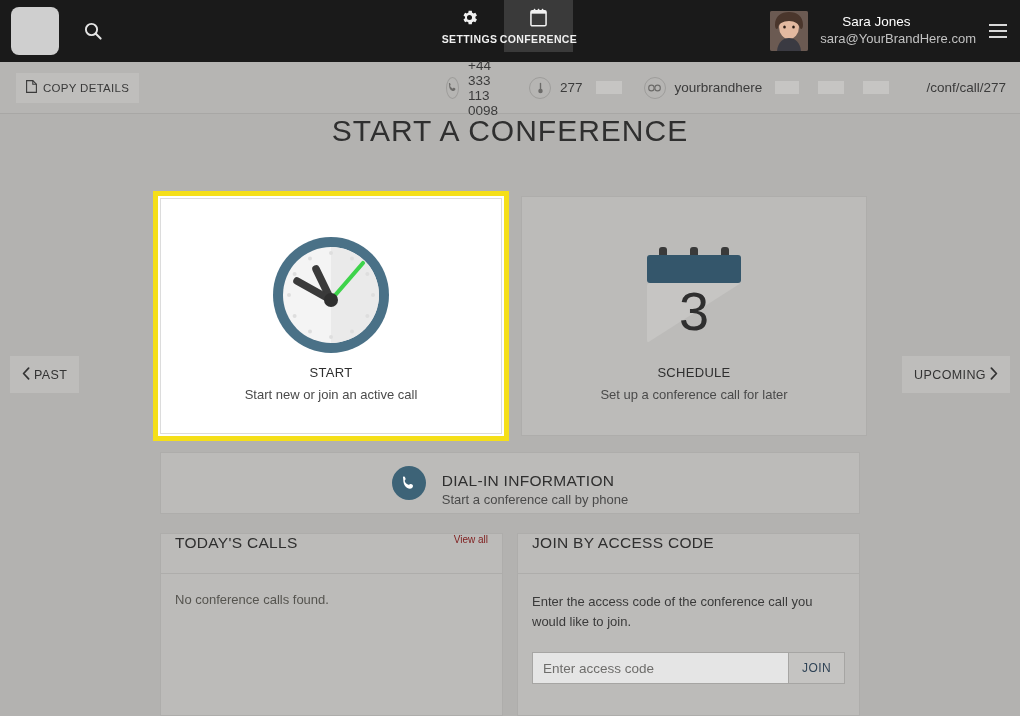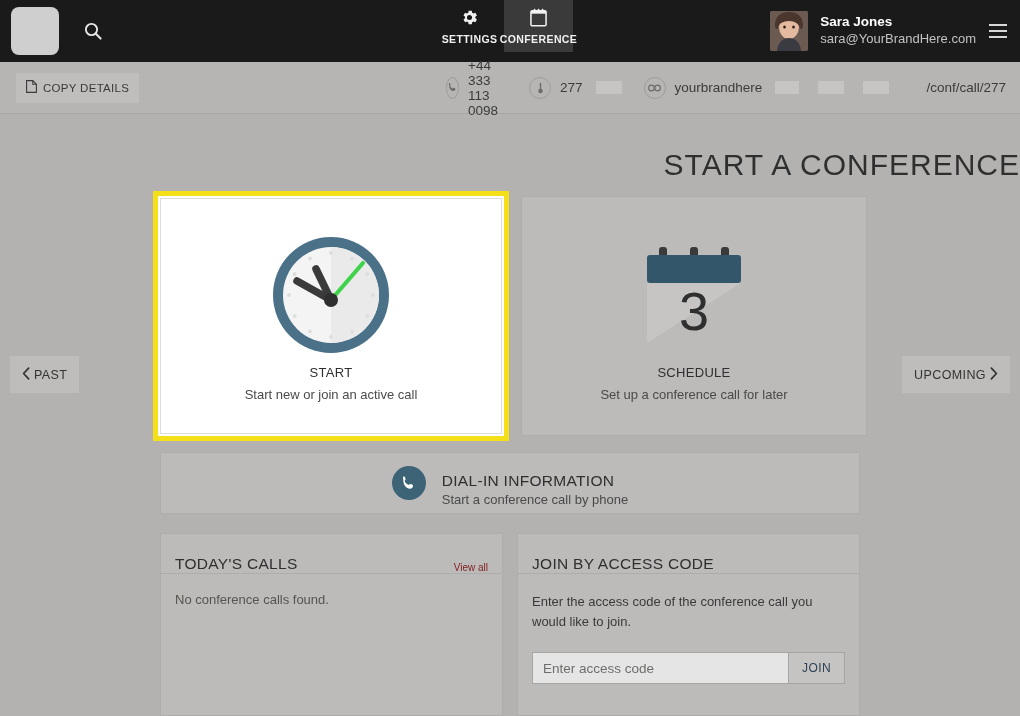--- a/index.html
+++ b/index.html
@@ -41,21 +41,21 @@
   .userblock {
     position: absolute; right: 44px; top: 0; height: 62px;
     display: flex; align-items: center; gap: 12px;
   }
   .avatar {
     width: 38px; height: 40px; border-radius: 2px; overflow: hidden;
     background: #5a4a44; position: relative;
   }
   .avatar svg { display:block; }
   .usertext { display: flex; flex-direction: column; justify-content: center; line-height: 1.25; }
-  .uname { color: #fff; font-size: 13.5px; font-weight: bold; }
+  .uname { color: #fff; font-size: 13.5px; font-weight: normal; margin-left: 22px; }
   .umail { color: #c2c2c2; font-size: 13px; }
   .hamburger {
     position: absolute; right: 11px; top: 21px;
     width: 20px; height: 20px; display: flex; flex-direction: column;
     justify-content: center; gap: 4px; cursor: pointer;
   }
   .hamburger i { display: block; height: 2px; background: #d8d8d8; width: 18px; }
 
   
   .infobar {
@@ -78,21 +78,21 @@
     width: 22px; height: 22px; border-radius: 50%;
     border: 1px solid #9e9d9b; display: flex; align-items: center;
     justify-content: center; color: #6c6b69; background: transparent;
   }
   .info-text { font-size: 13.5px; color: #3b3b3b; }
   .redact { display:inline-block; height: 11px; background: #c6c5c3; vertical-align: middle; margin-left: 4px; }
 
   
   .main { position: absolute; top: 114px; left: 0; width: 1020px; height: 602px; }
   .page-title {
-    text-align: right; margin-top: 34px;
+    text-align: center; 
     font-size: 30px; font-weight: normal; letter-spacing: 1px;
     color: #2f2f2f;
   }
 
   .side-nav {
     position: absolute; top: 242px; height: 37px;
     background: #bebdbb; display: flex; align-items: center;
     gap: 4px; padding: 0 12px; cursor: pointer;
     font-size: 12.5px; letter-spacing: 0.4px; color: #333;
   }
@@ -132,21 +132,21 @@
     width: 34px; height: 34px; border-radius: 50%; background: #3d6377;
     display: flex; align-items: center; justify-content: center;
   }
   .dialin-texts { display: flex; flex-direction: column; gap: 2px; }
   .dialin-title { font-size: 15.5px; color: #2f2f2f; letter-spacing: 0.3px; margin-top: 12px; }
   .dialin-sub { font-size: 13px; color: #4a4a4a; }
 
   .panels { position: absolute; top: 419px; left: 160px; display: flex; gap: 14px; }
   .panel { width: 343px; height: 183px; background: #bcbbb9; border: 1px solid #aeadab; }
   .panel-head {
-    height: 40px; padding: 0 14px; display: flex; align-items: flex-end;
+    height: 40px; padding: 0 14px; display: flex; align-items: flex-start;
     justify-content: space-between; border-bottom: 1px solid #aeadab;
   }
   .panel-title { font-size: 15.5px; color: #2f2f2f; letter-spacing: 0.3px; }
   .view-all { font-size: 10px; color: #7f1d1d; cursor: pointer; }
   .panel-body { padding: 18px 14px; }
   .empty-msg { font-size: 13px; color: #55544f; }
   .join-desc { font-size: 13px; color: #3a3a3a; line-height: 1.55; max-width: 290px; }
   .join-row { display: flex; margin-top: 20px; height: 32px; border: 1px solid #a6a5a3; }
   .join-input {
     flex: 1; border: none; background: #e5e5e5; padding: 0 10px;

